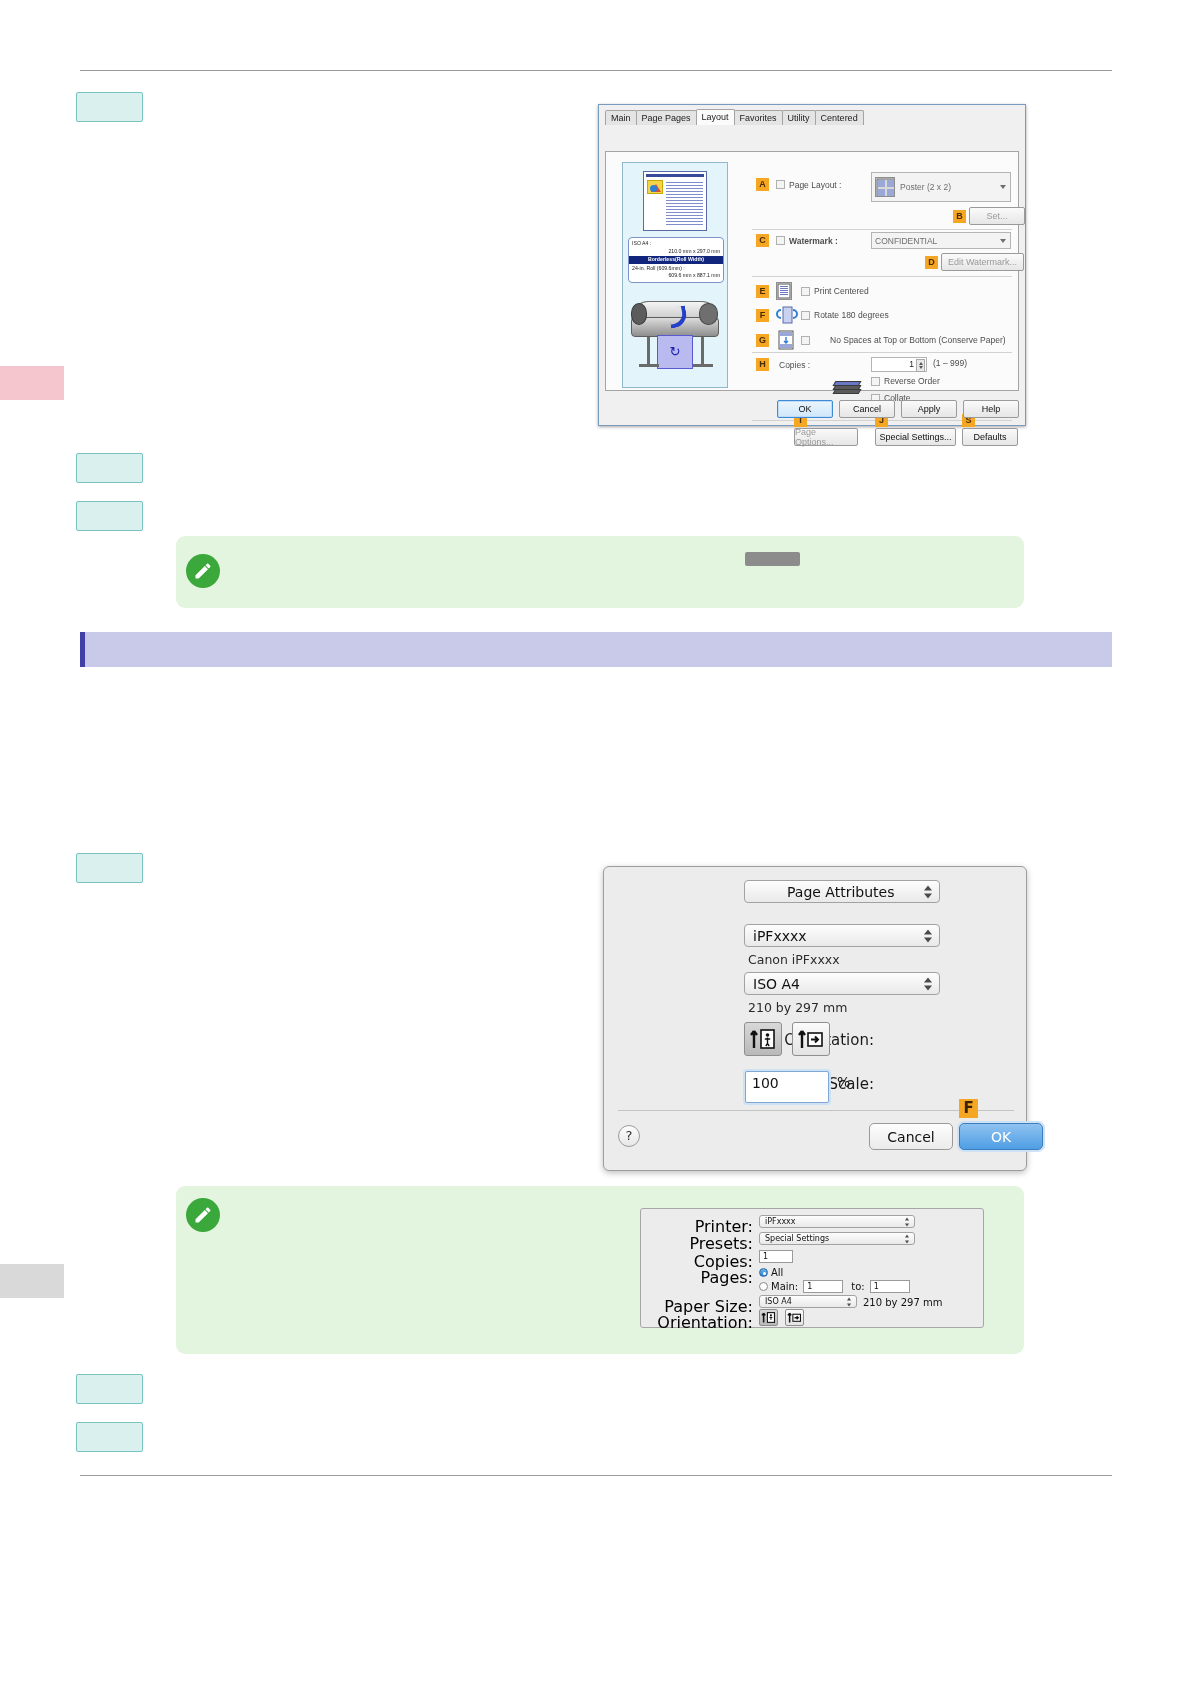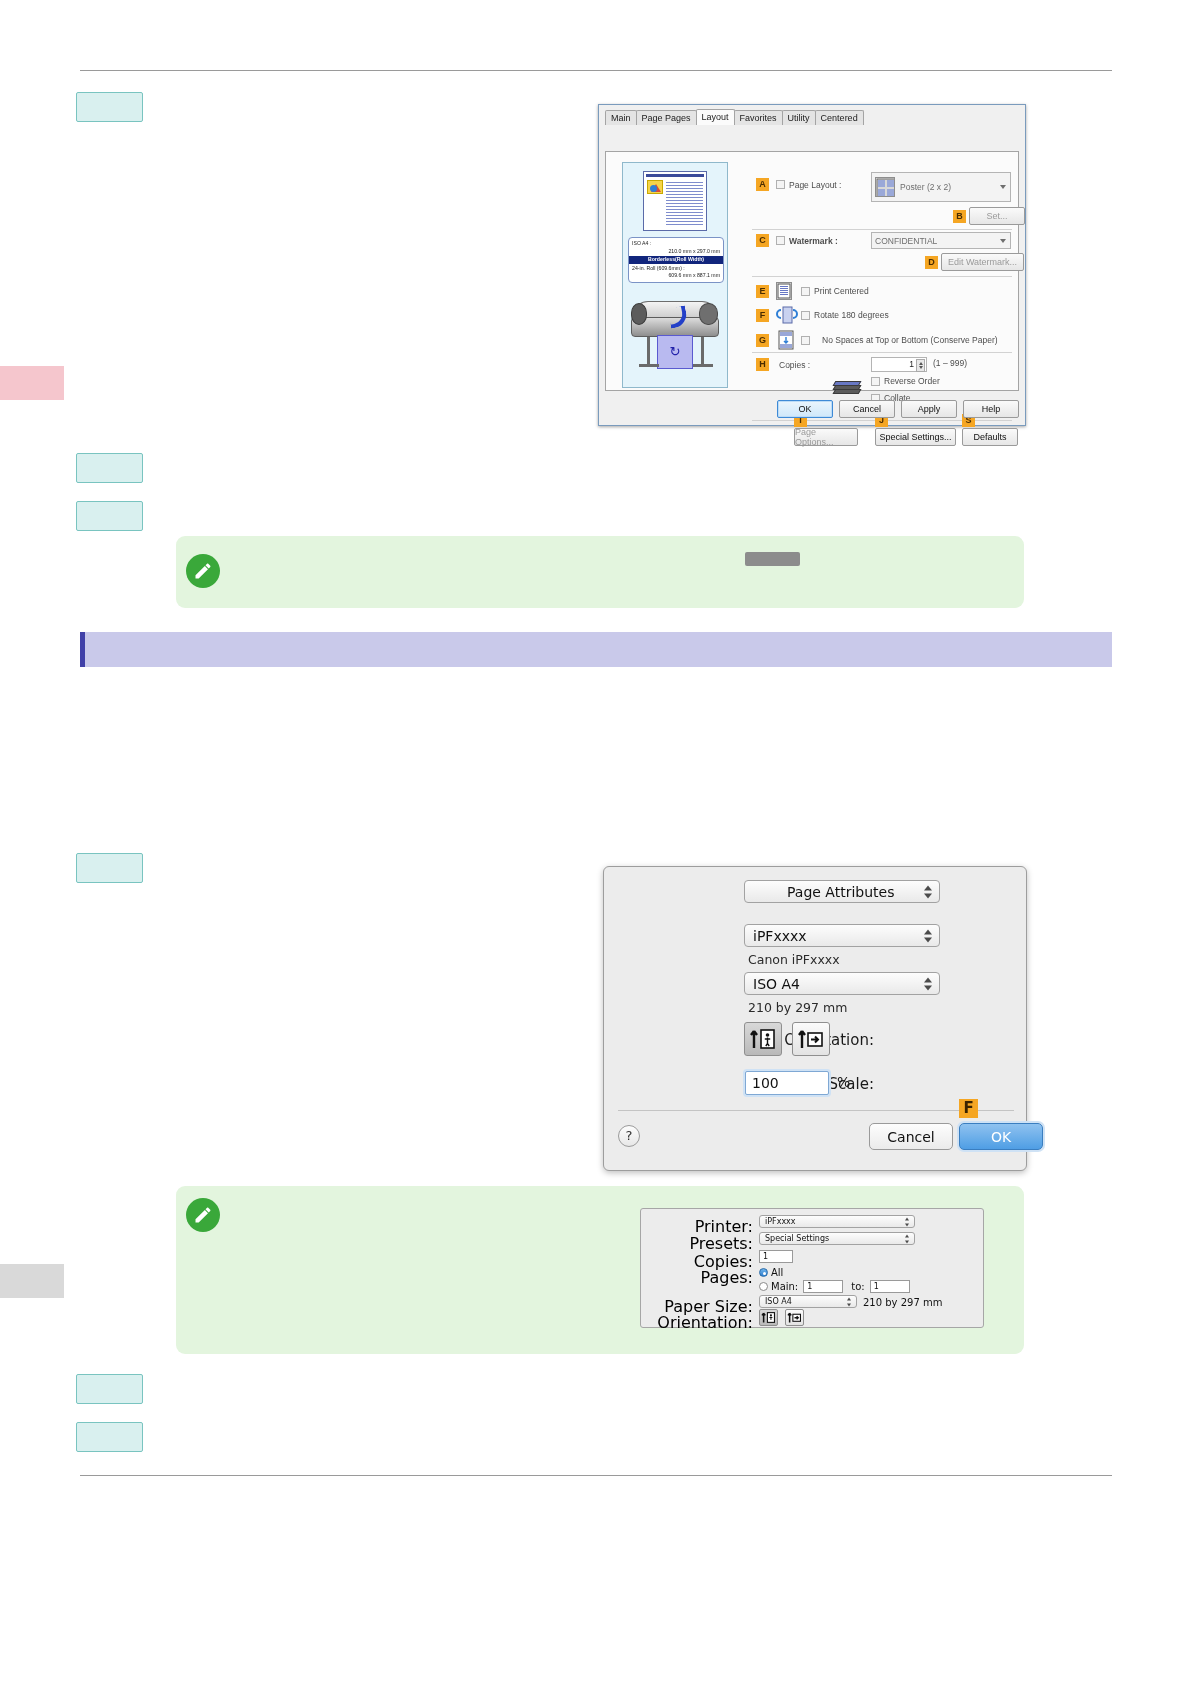--- a/index.html
+++ b/index.html
@@ -186,21 +186,21 @@
     font-size:14px; color:#111; position:relative;
   }
   .mac-pop .updown { position:absolute; right:7px; top:50%; transform:translateY(-50%); width:8px; height:15px; }
   .mac-pop .updown:before{content:"";position:absolute;left:0;top:1px;border-left:4px solid transparent;border-right:4px solid transparent;border-bottom:5px solid #4b4b4b;}
   .mac-pop .updown:after{content:"";position:absolute;left:0;bottom:1px;border-left:4px solid transparent;border-right:4px solid transparent;border-top:5px solid #4b4b4b;}
   .mac-sub { font-size:12.5px; color:#2b2b2b; }
   .orient-btn { width:38px; height:34px; border:1px solid #8f8f8f; border-radius:3px;
     background:linear-gradient(#fbfbfb,#e3e3e3); display:flex; align-items:center; justify-content:center; }
   .orient-btn.sel { background:linear-gradient(#d8d8d8,#b9b9b9); }
   .mac-field {
-    width:84px; height:24px; background:#fff; border:1px solid #7fa8d4;
+    width:84px; height:32px; background:#fff; border:1px solid #7fa8d4;
     box-shadow:0 0 0 2px #cfe2f5; border-radius:2px;
     font-size:14px; color:#111; line-height:22px; padding-left:6px;
   }
   .mac-hr { position:absolute; height:1px; background:#c4c4c4; }
   .mac-help {
     width:22px; height:22px; border-radius:50%; border:1px solid #9b9b9b;
     background:linear-gradient(#fdfdfd,#e7e7e7);
     font-size:13px; color:#333; text-align:center; line-height:20px;
   }
   .mac-btn {
@@ -375,21 +375,21 @@
       <span class="kbadge">G</span>
       <span style="margin-left:7px;width:20px;height:20px;">
         <svg width="20" height="20" viewBox="0 0 20 20">
             <rect x="3" y="1" width="14" height="18" fill="#fff" stroke="#555"></rect>
             <rect x="4" y="2" width="12" height="4" fill="#9aa8d8"></rect>
             <rect x="4" y="14" width="12" height="4" fill="#9aa8d8"></rect>
             <path d="M10 7 l0 6 M8 11 l2 2 2-2" stroke="#2f7fd6" stroke-width="1.4" fill="none"></path>
           </svg>
       </span>
       <span class="wchk" style="margin-left:5px;"></span>
-      <span style="margin-left:12px;">No Spaces at Top or Bottom (Conserve Paper)</span>
+      <span style="margin-left:20px;">No Spaces at Top or Bottom (Conserve Paper)</span>
     </div>
 
     <div class="win-sep" style="left:146px; top:200px; width:260px;"></div>
 
     <div class="wrow" style="left:150px; top:206px;">
       <span class="kbadge">H</span>
       <span style="margin-left:10px;">Copies :</span>
     </div>
     <div class="spin" style="position:absolute; left:265px; top:205px;">
       <span>1</span>

